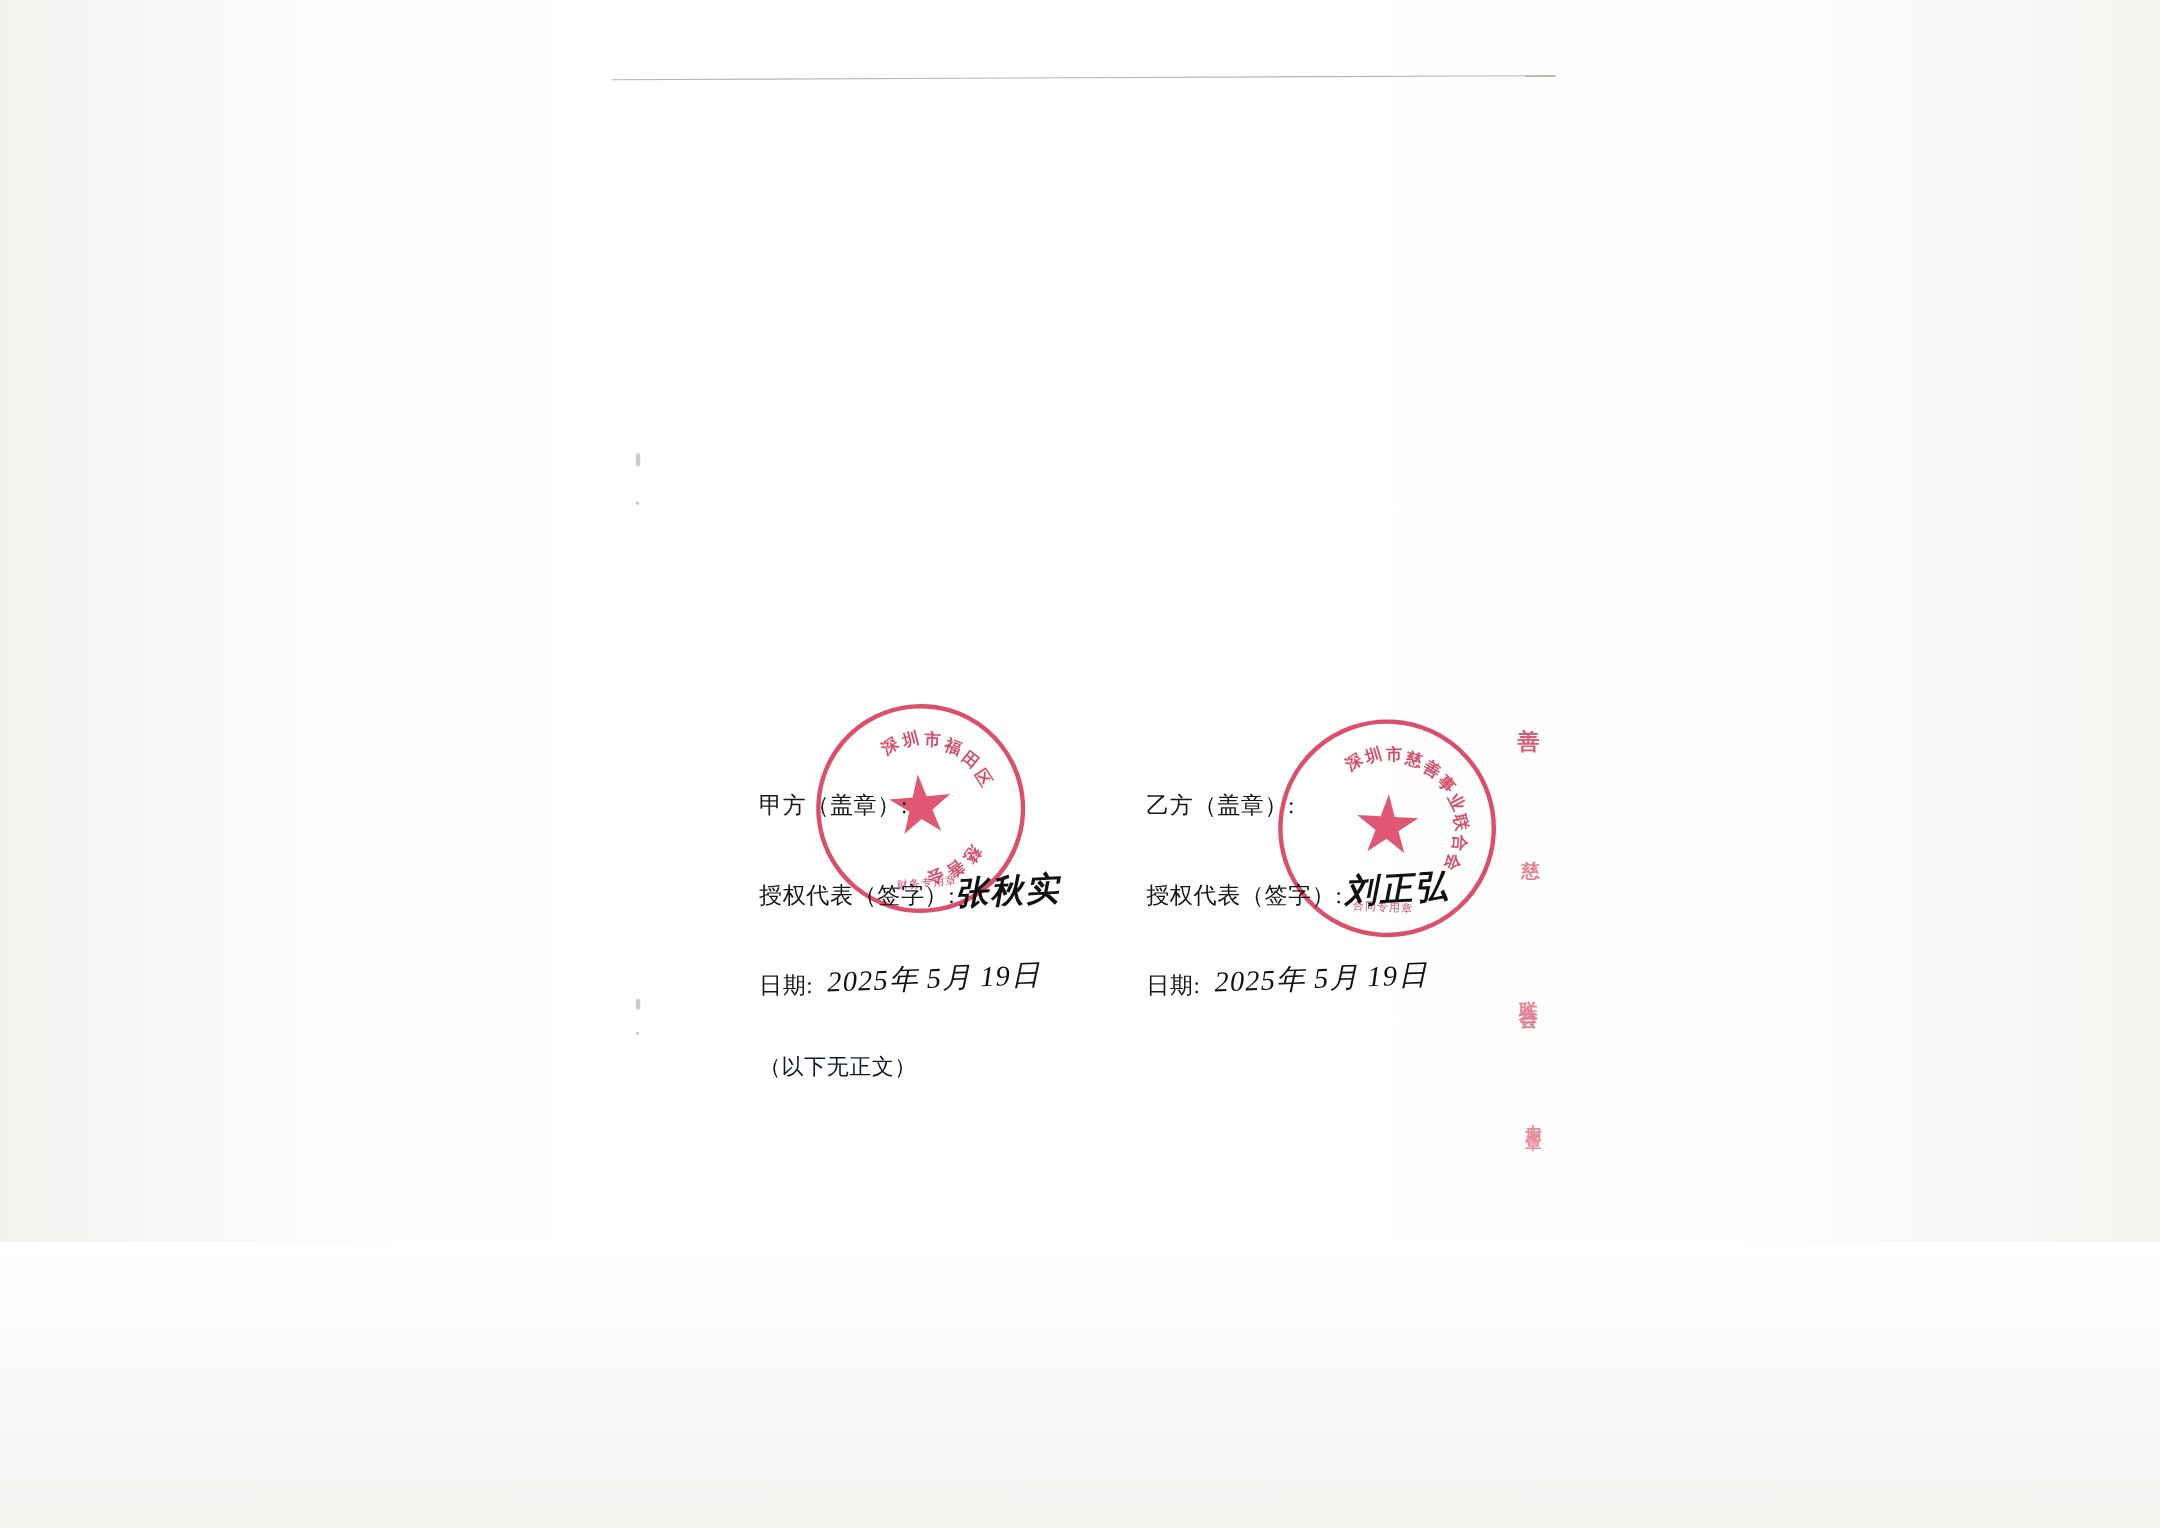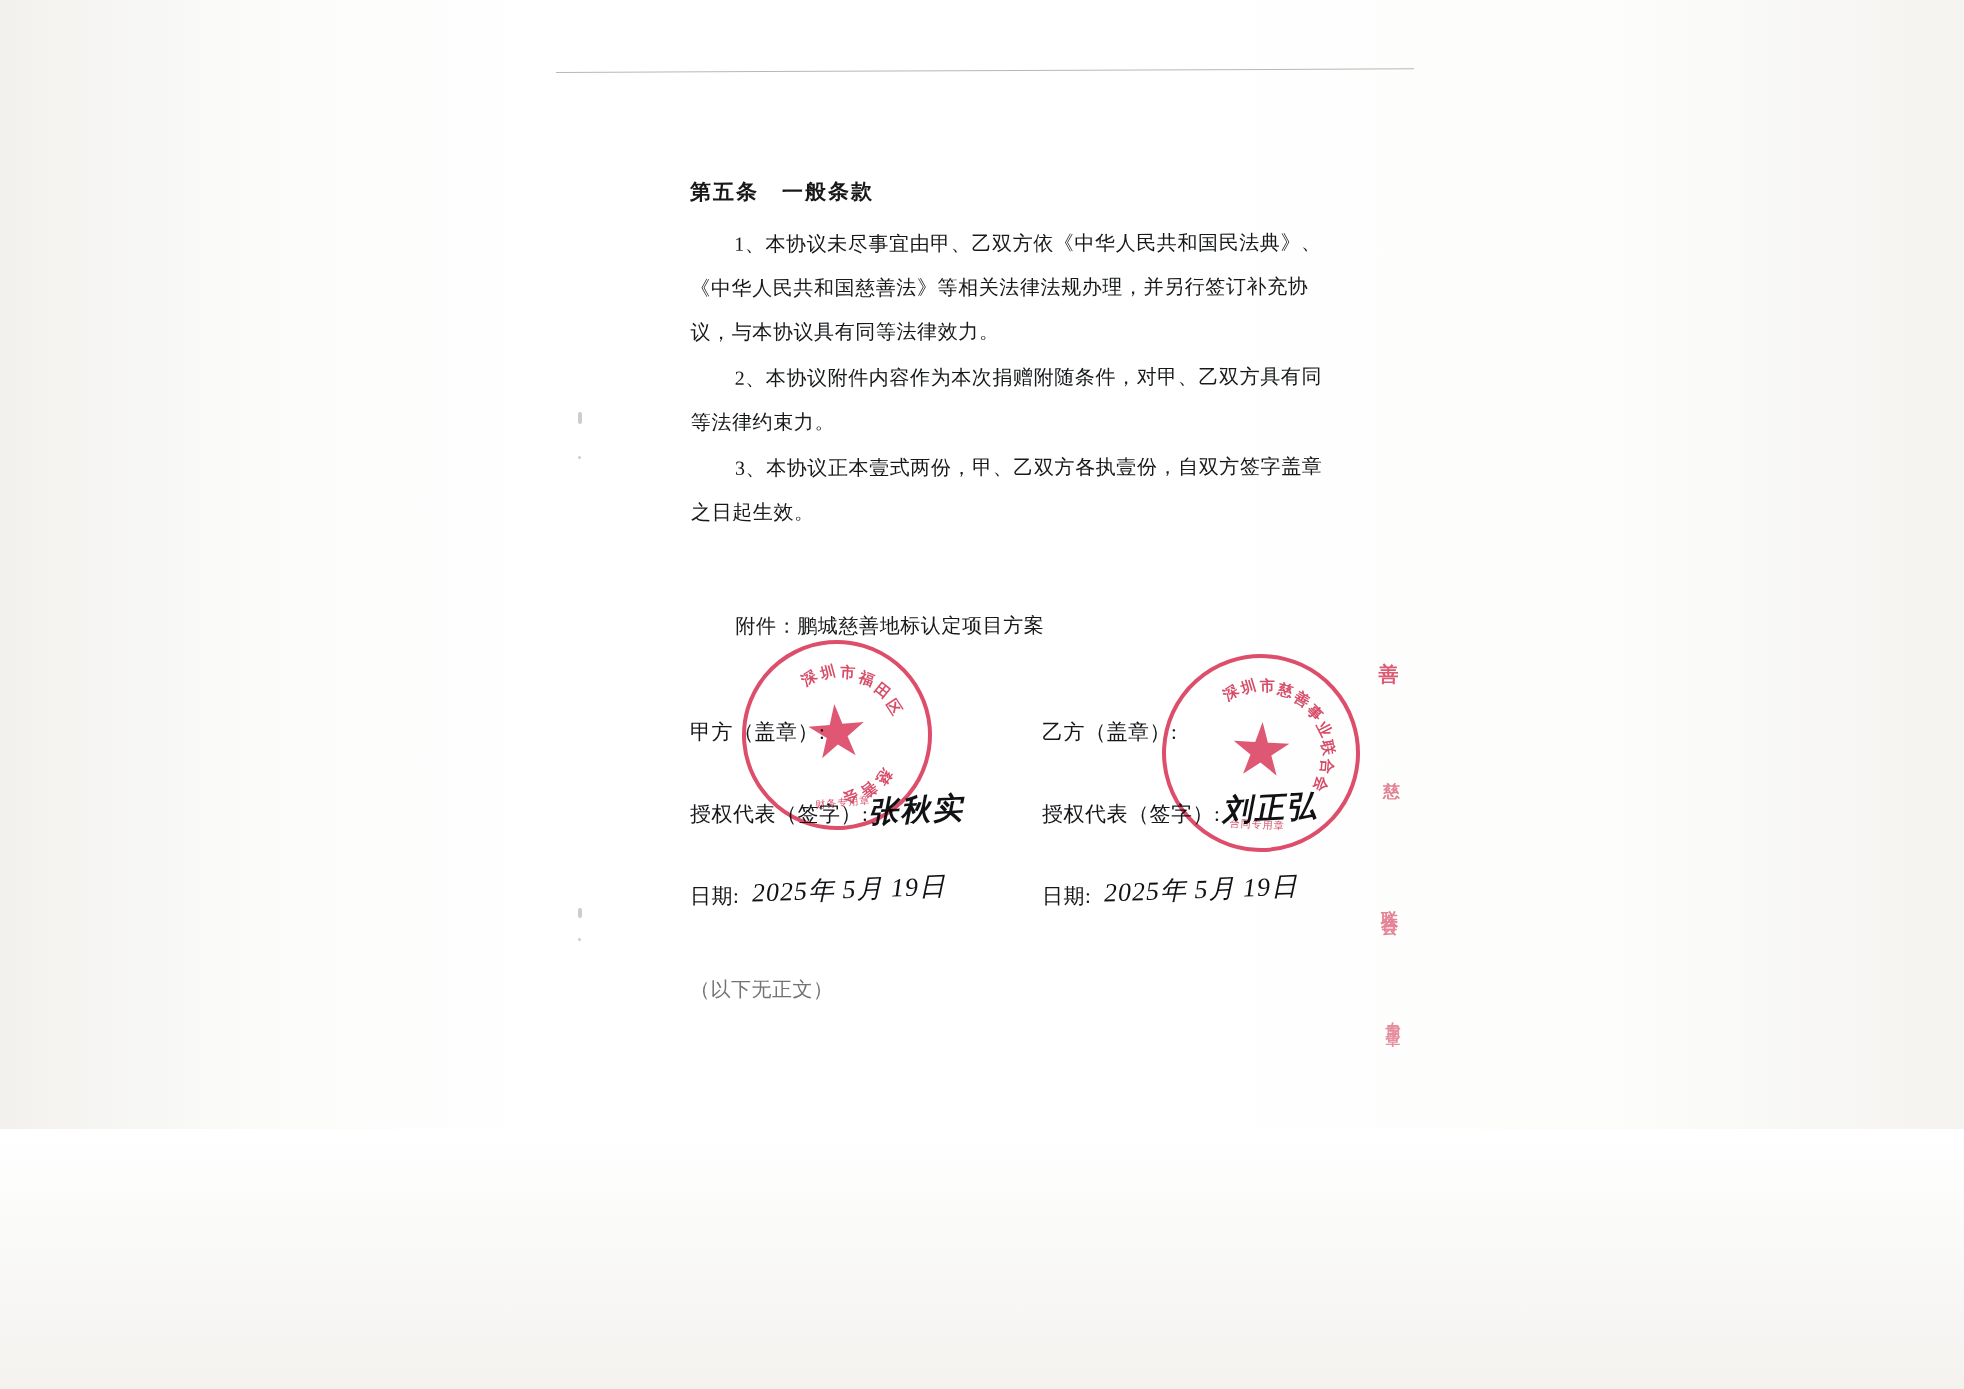--- a/index.html
+++ b/index.html
@@ -127,22 +127,21 @@
   .row-seal  { top: 0px; }
   .row-rep   { top: 82px; }
   .row-date  { top: 164px; }
 
   .footer-note {
     position: absolute;
     left: 690px;
     top: 956px;
     font-size: 20px;
     letter-spacing: 0.5px;
-    color: #737373;
-    margin-top: 20px;
+    color: #0f172a;
   }
 
   
   .hand {
     font-family: "Liberation Serif", serif;
     font-style: italic;
     color: #121316;
   }
   .sig-name {
     position: absolute;
@@ -248,31 +247,20 @@
   <div class="scan-shade-right"></div>
   <div class="scan-shade-bottom"></div>
 
   <div class="sheet-top-edge"></div>
 
   <div class="margin-dot d1"></div>
   <div class="margin-dot d2"></div>
   <div class="margin-dot d3"></div>
   <div class="margin-dot d4"></div>
 
-  <div class="doc">
-    <div class="doc-inner">
-      <h1 class="section-title">第五条　一般条款</h1>
-
-      <p class="para">1、本协议未尽事宜由甲、乙双方依《中华人民共和国民法典》、《中华人民共和国慈善法》等相关法律法规办理，并另行签订补充协议，与本协议具有同等法律效力。</p>
-      <p class="para">2、本协议附件内容作为本次捐赠附随条件，对甲、乙双方具有同等法律约束力。</p>
-      <p class="para">3、本协议正本壹式两份，甲、乙双方各执壹份，自双方签字盖章之日起生效。</p>
-
-      <p class="attachment">附件：鹏城慈善地标认定项目方案</p>
-    </div>
-  </div>
 
   <div class="sig-area">
     <div class="sig-col col-a row-seal">甲方（盖章）:</div>
     <div class="sig-col col-a row-rep">授权代表（签字）:</div>
     <div class="sig-col col-a row-date">日期:</div>
 
     <div class="sig-col col-b row-seal">乙方（盖章）:</div>
     <div class="sig-col col-b row-rep">授权代表（签字）:</div>
     <div class="sig-col col-b row-date">日期:</div>
   </div>

